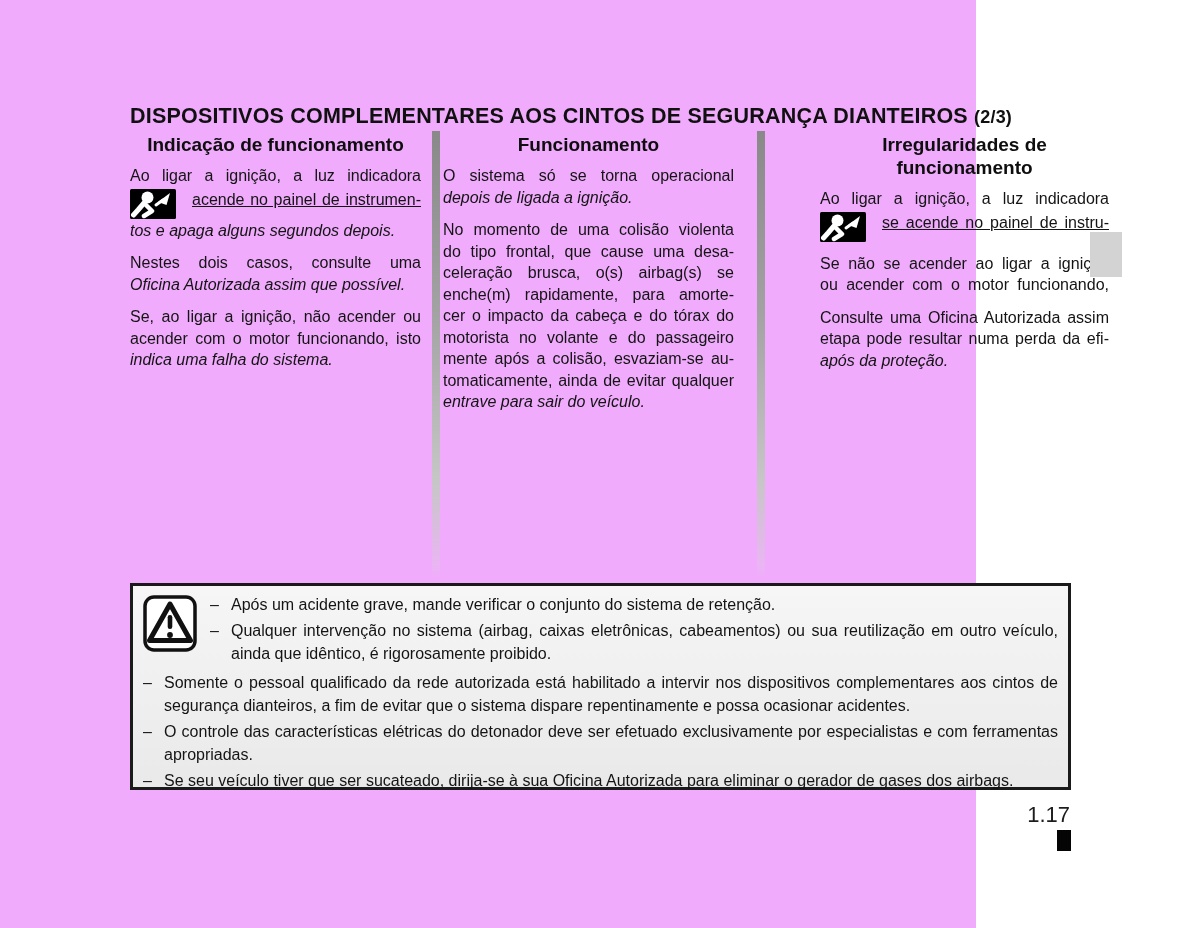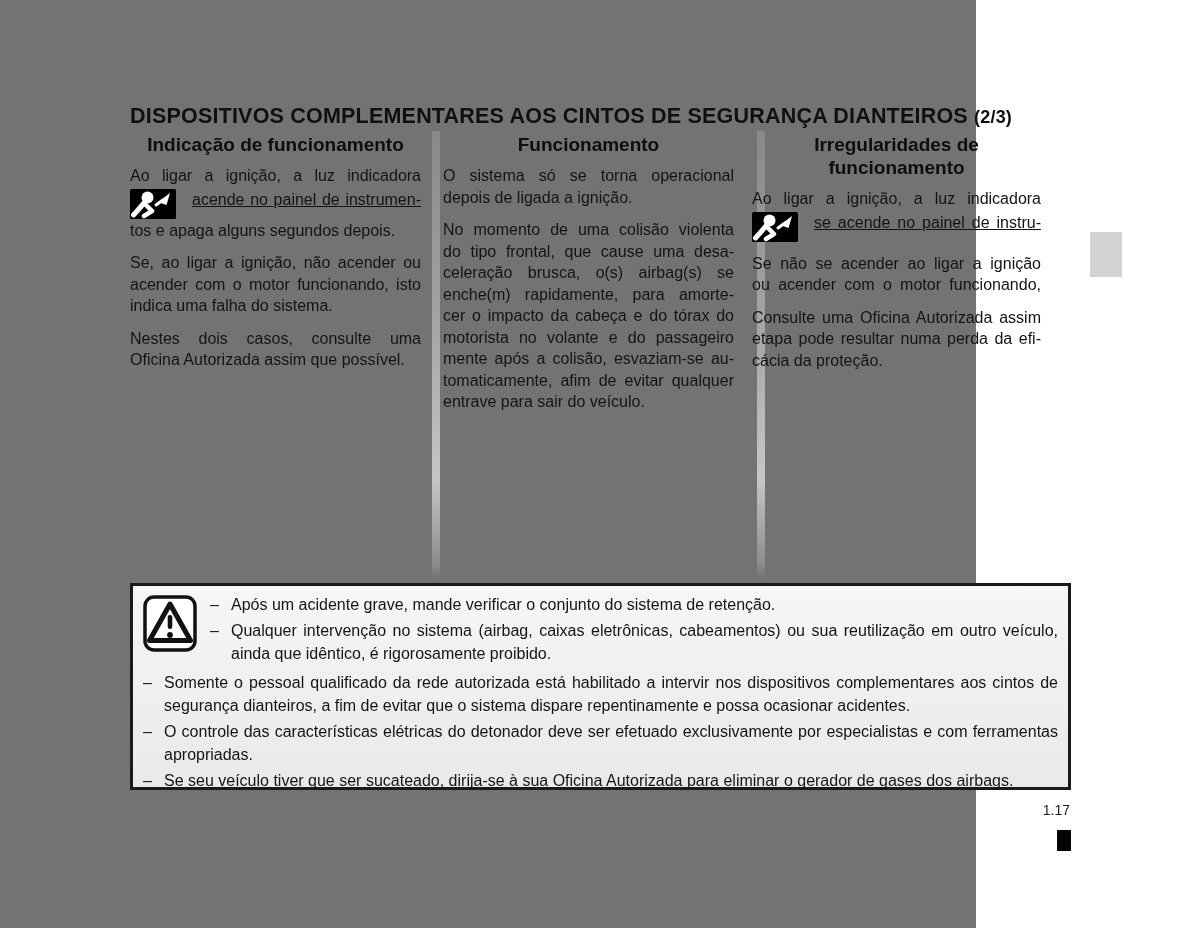--- a/index.html
+++ b/index.html
@@ -1,41 +1,41 @@
 <!DOCTYPE html>
 <html><head>
 <meta charset="utf-8">
 <style>
   html,body{margin:0;padding:0;}
   body{
     width:1200px;height:928px;background:#ffffff;
     font-family:"Liberation Sans","DejaVu Sans",sans-serif;
     color:#161616;overflow:hidden;
   }
-  .page{position:relative;width:976px;height:928px;background:#737373;}
+  .page{position:relative;width:976px;height:928px;background:#f0abfc;}
 
   
   .title{
     position:absolute;left:130px;top:90px;width:960px;
     font-size:21.5px;font-weight:bold;letter-spacing:.2px;color:#101010;
     white-space:nowrap;
   }
   .title .part{font-size:18px;font-weight:bold;}
 
   
   .col{position:absolute;top:133px;font-size:16px;line-height:21.5px;color:#141414;}
   .col1{left:130px;width:291px;}
   .col2{left:443px;width:291px;}
-  .col3{left:752px;width:289px;}
+  .col3{left:820px;width:289px;}
   .col h2{
     margin:0 0 9px 0;font-size:19px;line-height:23px;font-weight:bold;color:#0e0e0e;text-align:center;
   }
   .para{margin:0 0 11px 0;}
   .jl{text-align:justify;text-align-last:justify;}
-  .jl.last{text-align-last:left;}
+  .jl.last{text-align-last:left;font-style:italic;}
   .iconrow{display:flex;gap:16px;margin:2px 0 1px 0;text-decoration:underline;}
   .iconrow .airbag{flex:none;line-height:0;}
   .iconrow .jl{flex:1;}
 
   
   .vsep{
     position:absolute;top:131px;width:8px;height:447px;
     background:linear-gradient(180deg,#898989 0%,#a2a2a2 40%,#c6c6c6 78%,rgba(214,214,214,.25) 97%,rgba(214,214,214,0) 100%);
   }
   .sep1{left:432px;}
@@ -53,21 +53,21 @@
   }
   .warntop{display:flex;gap:13px;}
   .wicon{flex:none;line-height:0;margin-top:2px;}
   .wbeside{flex:1;}
   .wfull{margin-top:3px;}
   .witem{display:flex;margin-bottom:3px;}
   .witem .dash{flex:none;width:21px;}
   .witem .btext{flex:1;text-align:justify;}
 
   
-  .pageno{position:absolute;left:1000px;top:802px;width:70px;text-align:right;font-size:14px;color:#1c1c1c;}
+  .pageno{position:absolute;left:1000px;top:802px;width:70px;text-align:right;font-size:22px;color:#1c1c1c;}
   .corner{position:absolute;left:1057px;top:830px;width:14px;height:21px;background:#050505;}
 </style>
 </head>
 <body>
 
 <div class="page">
 
   <h1 class="title"><span>DISPOSITIVOS COMPLEMENTARES AOS CINTOS DE SEGURANÇA DIANTEIROS</span> <span class="part">(2/3)</span></h1>
 
   <section class="col col1">
@@ -85,47 +85,47 @@
             <path d="M28 13 L40 4 L36.5 16 Z" fill="#fff"></path>
           </svg>
         </span>
         <div class="jl">acende no painel de instrumen-</div>
       </div>
       <div>
           <div class="jl last">tos e apaga alguns segundos depois.</div>
         </div>
     </div>
     <div class="para">
+        <div class="jl">Nestes dois casos, consulte uma</div>
+        <div class="jl last">Oficina Autorizada assim que possível.</div>
+      </div>
+    <div class="para">
         <div class="jl">Se, ao ligar a ignição, não acender ou</div>
         <div class="jl">acender com o motor funcionando, isto</div>
         <div class="jl last">indica uma falha do sistema.</div>
-      </div>
-    <div class="para">
-        <div class="jl">Nestes dois casos, consulte uma</div>
-        <div class="jl last">Oficina Autorizada assim que possível.</div>
       </div>
   </section>
 
   <div class="vsep sep1"></div>
 
   <section class="col col2">
     <h2>Funcionamento</h2>
     <div class="para">
         <div class="jl">O sistema só se torna operacional</div>
         <div class="jl last">depois de ligada a ignição.</div>
       </div>
     <div class="para">
         <div class="jl">No momento de uma colisão violenta</div>
         <div class="jl">do tipo frontal, que cause uma desa-</div>
         <div class="jl">celeração brusca, o(s) airbag(s) se</div>
         <div class="jl">enche(m) rapidamente, para amorte-</div>
         <div class="jl">cer o impacto da cabeça e do tórax do</div>
         <div class="jl">motorista no volante e do passageiro</div>
         <div class="jl">mente após a colisão, esvaziam-se au-</div>
-        <div class="jl">tomaticamente, afim de evitar qualquer</div>
+        <div class="jl">tomaticamente, ainda de evitar qualquer</div>
         <div class="jl last">entrave para sair do veículo.</div>
       </div>
   </section>
 
   <div class="vsep sep2"></div>
 
   <section class="col col3">
     <h2>Irregularidades de funcionamento</h2>
     <div class="para">
       <div class="jl">Ao ligar a ignição, a luz indicadora</div>
@@ -143,21 +143,21 @@
         <div class="jl">se acende no painel de instru-</div>
       </div>
     </div>
     <div class="para">
         <div class="jl">Se não se acender ao ligar a ignição</div>
         <div class="jl">ou acender com o motor funcionando,</div>
       </div>
     <div class="para">
         <div class="jl">Consulte uma Oficina Autorizada assim</div>
         <div class="jl">etapa pode resultar numa perda da efi-</div>
-        <div class="jl last">cácia da proteção.</div>
+        <div class="jl last">após da proteção.</div>
       </div>
   </section>
 
   <div class="tab"></div>
 
   <div class="warnbox">
     <div class="warntop">
       <span class="wicon">
         <svg width="54" height="57" viewBox="0 0 54 57" aria-hidden="true">
           <rect x="2" y="2" width="50" height="53" rx="9" fill="#ffffff" stroke="#111" stroke-width="3.5"></rect>

